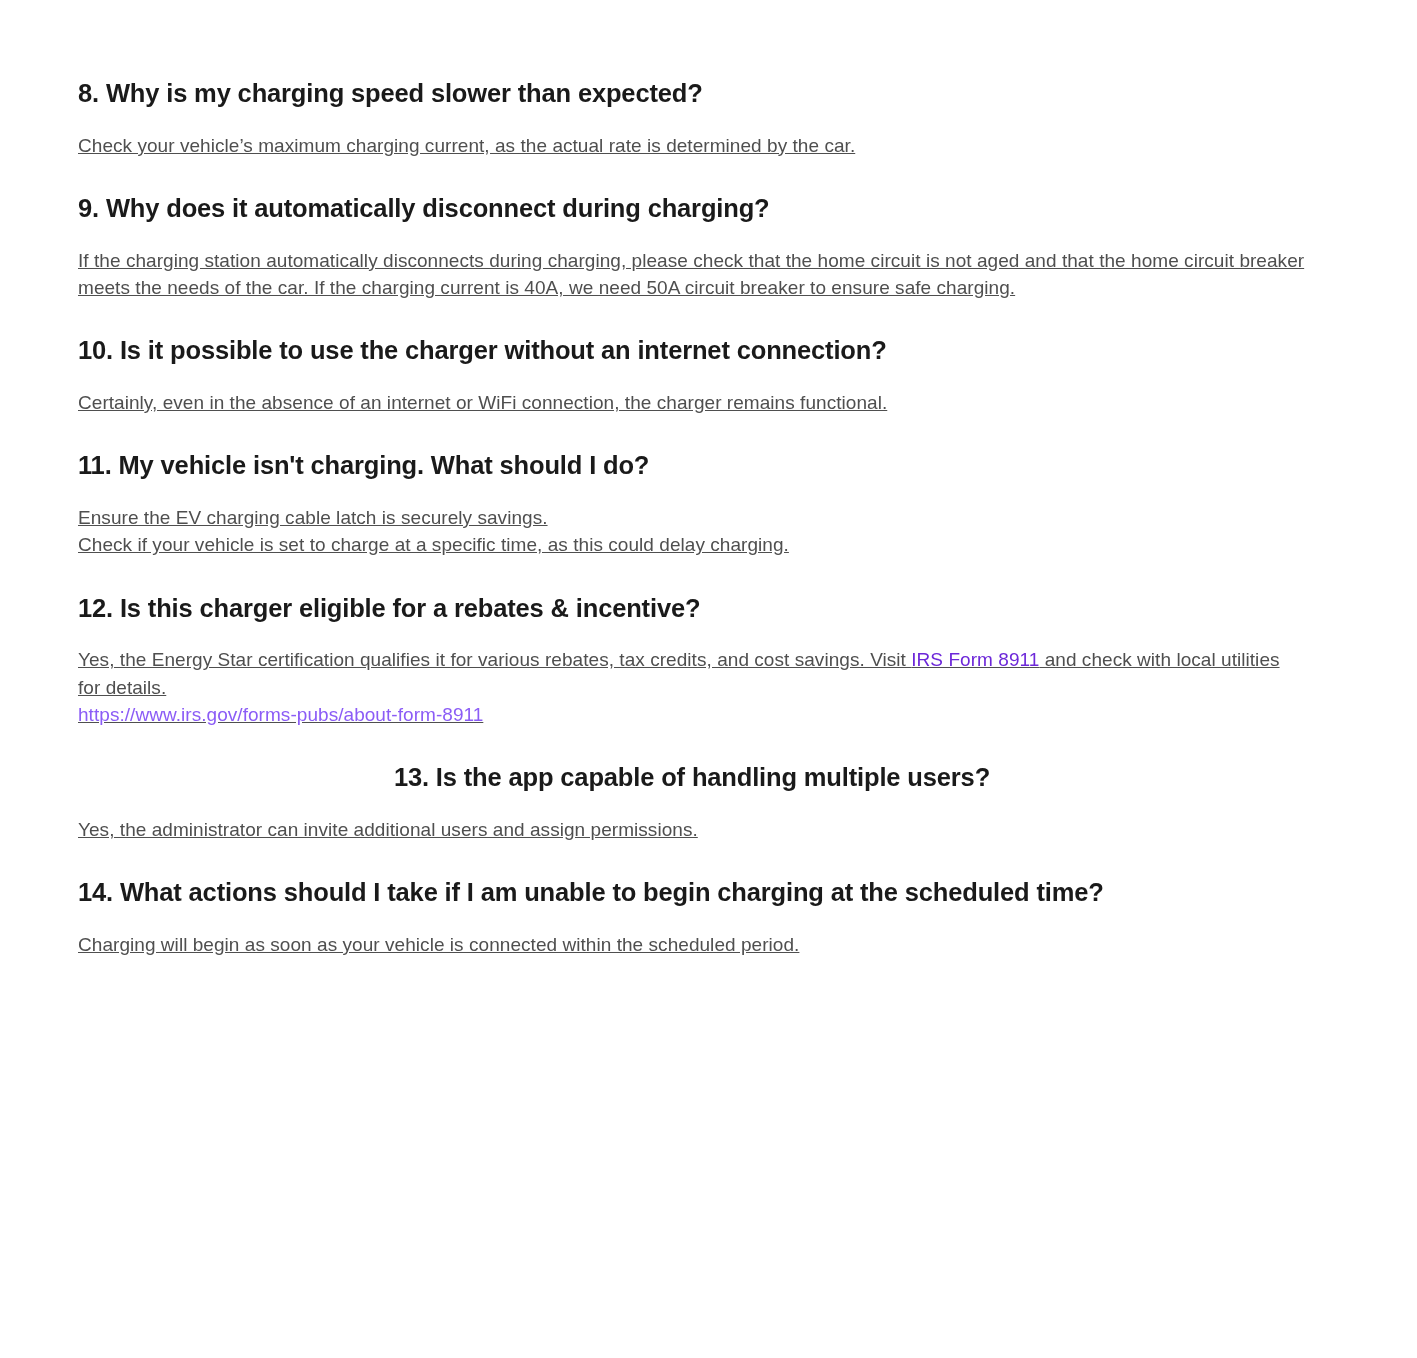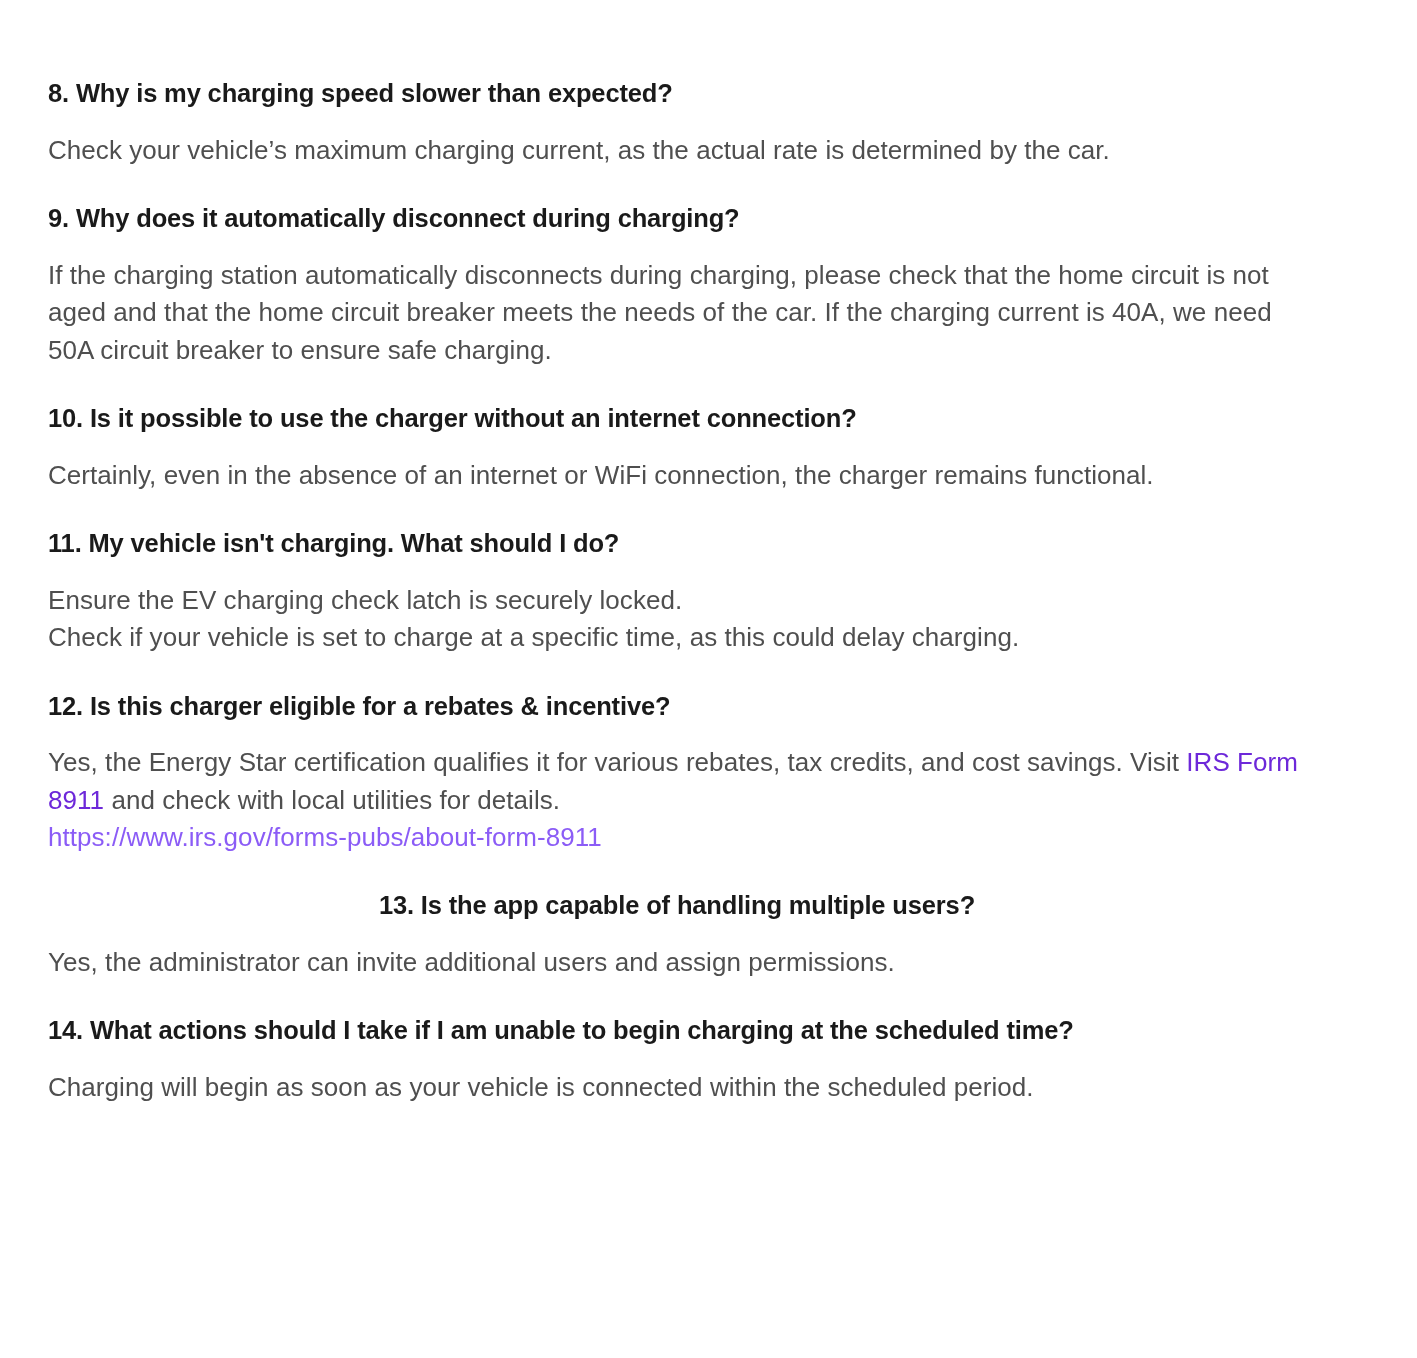--- a/index.html
+++ b/index.html
@@ -12,44 +12,45 @@
     height: 1358px;
     font-family: "Liberation Sans", sans-serif;
     -webkit-font-smoothing: antialiased;
   }
   .page {
     position: relative;
     width: 1391px;
     height: 1358px;
     background: #ffffff;
     box-sizing: border-box;
-    padding: 78px 85px 0 48px;
+    padding: 78px 85px 0 78px;
   }
   .faq-list {
     display: block;
   }
   .faq-item {
     display: block;
   }
   .faq-q {
     font-size: 25.5px;
     font-weight: bold;
     color: #1a1a1a;
     letter-spacing: -0.15px;
     line-height: 1.24;
     margin: 0 0 22px 0;
   }
   .faq-a {
-    font-size: 26px;
+    font-size: 19px;
     font-weight: 400;
     color: #4f4f4f;
     line-height: 1.44;
     letter-spacing: 0.05px;
     margin: 0 0 34px 0;
     max-width: 1255px;
+    text-decoration: underline;
   }
   .faq-a .line {
     display: block;
   }
   .faq-link {
     color: #6d28d9;
     text-decoration: none;
   }
   .faq-link-block {
     display: block;
@@ -85,21 +86,21 @@
     </section>
 
     <section class="faq-item item-10">
       <h2 class="faq-q">10. Is it possible to use the charger without an internet connection?</h2>
       <p class="faq-a">Certainly, even in the absence of an internet or WiFi connection, the charger remains functional.</p>
     </section>
 
     <section class="faq-item item-11">
       <h2 class="faq-q">11. My vehicle isn't charging. What should I do?</h2>
       <p class="faq-a">
-        <span class="line">Ensure the EV charging check latch is securely locked.</span>
+        <span class="line">Ensure the EV charging cable latch is securely savings.</span>
         <span class="line">Check if your vehicle is set to charge at a specific time, as this could delay charging.</span>
       </p>
     </section>
 
     <section class="faq-item item-12">
       <h2 class="faq-q">12. Is this charger eligible for a rebates &amp; incentive?</h2>
       <p class="faq-a"><span>Yes, the Energy Star certification qualifies it for various rebates, tax credits, and cost savings. Visit </span><a class="faq-link" href="#">IRS Form 8911</a><span> and check with local utilities for details.</span><a class="faq-link-block" href="#">https://www.irs.gov/forms-pubs/about-form-8911</a></p>
     </section>
 
     <section class="faq-item item-13">

